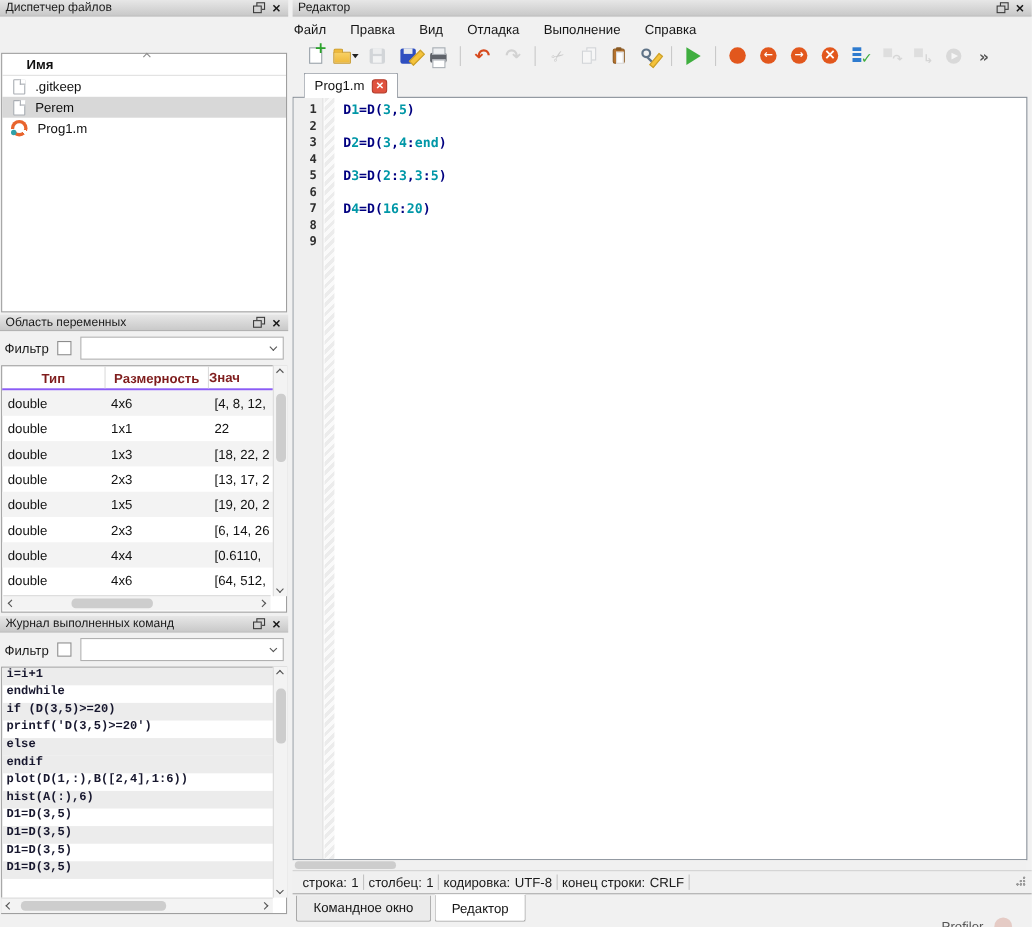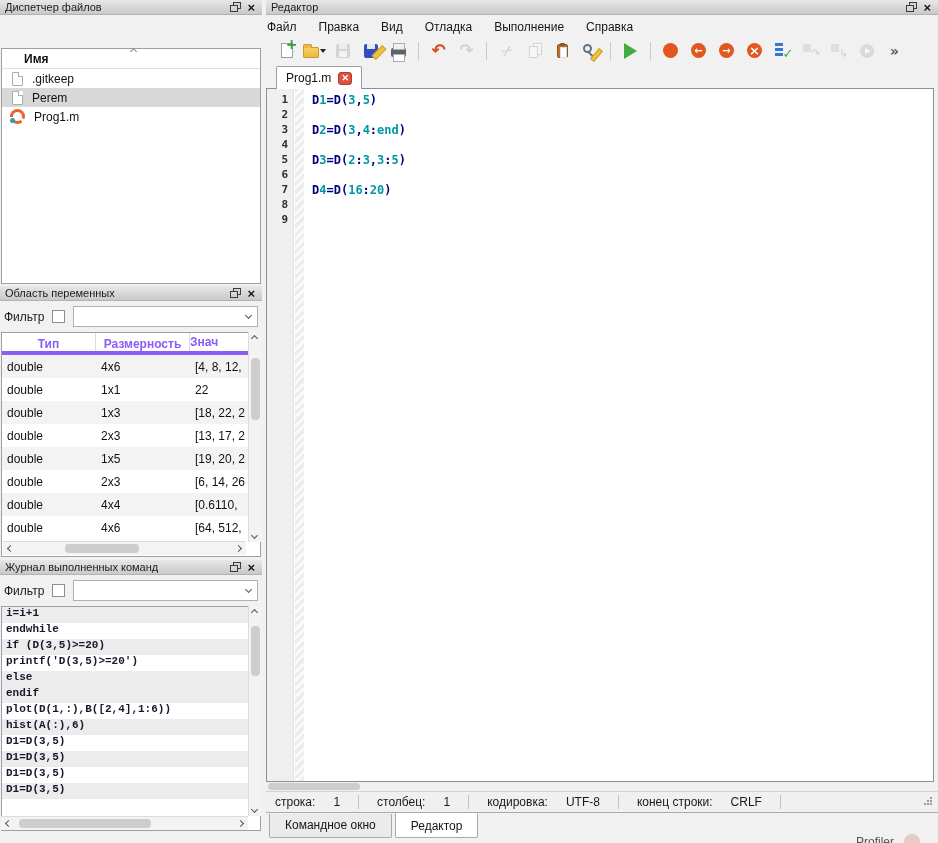--- a/index.html
+++ b/index.html
@@ -55,21 +55,21 @@
   .page{width:11px;height:14px;background:#fff;border:1px solid #a9adb3;border-radius:1px;position:relative;flex:none}
   .page::before{content:"";position:absolute;top:-1px;right:-1px;width:4px;height:4px;background:#fff;border-left:1px solid #a9adb3;border-bottom:1px solid #a9adb3;box-shadow:-1px 1px 0 #fff}
   .octlogo{width:15px;height:15px;border-radius:50%;flex:none;position:relative;margin-left:-2px;
     background:conic-gradient(from 20deg,#e8642d 0 90deg,#fff 90deg 118deg,#e8642d 118deg 215deg,#fff 215deg 245deg,#e8642d 245deg 360deg)}
   .octlogo::before{content:"";position:absolute;inset:3px;background:#fff;border-radius:50%}
   .octlogo::after{content:"";position:absolute;left:0;bottom:1px;width:5px;height:5px;border-radius:50%;background:#2fa0a8}
 
   
   #ws{position:absolute;left:0;top:286px;width:262px;height:272px}
   .wtable{position:absolute;left:1px;right:1px;top:46px;bottom:1px;background:#fff;border:1px solid #9f9f9f}
-  .whead{display:flex;height:22px;border-bottom:4px solid #8b5cf6;font-size:12px;font-weight:700;color:#8b5cf6;align-items:center}
+  .whead{display:flex;height:22px;border-bottom:2px solid #8b5cf6;font-size:12px;font-weight:700;color:#7f1d1d;align-items:center}
   .wcol0{width:94px;text-align:center}
   .wcol1{width:94px;text-align:center}
   .wcol2{flex:1;text-align:left;padding-right:20px;position:relative}
   .whead .wcol0,.whead .wcol1{border-right:1px solid #dcdcdc;height:100%;line-height:22px}
   .wrow{display:flex;height:23px;align-items:center;font-size:12px;color:#111}
   .wrow.alt{background:#f3f3f3}
   .wrow .wcol0,.wrow .wcol1{text-align:left;padding-left:5px}
   .wrow .wcol2{text-align:left;padding-left:5px;padding-right:0;white-space:nowrap;overflow:hidden}
   .wsort{position:absolute;right:6px;top:8px;border-color:#777}
 
@@ -424,21 +424,21 @@
         <div class="cline">D<span class="tok">4</span>=D(<span class="tok">16</span>:<span class="tok">20</span>)</div>
         <div class="cline"></div>
       </div>
   </div>
 
   <div class="ehs">
     <span class="hthumb"></span>
   </div>
 
   <div class="sbar">
-      <span style="display:flex;align-items:flex-end;gap:18px">
+      <span style="display:flex;align-items:flex-end;gap:4px">
         <span class="slabel">строка:</span>
         <span class="svalue">1</span>
         <span class="sdiv"></span>
         <span class="slabel">столбец:</span>
         <span class="svalue">1</span>
         <span class="sdiv"></span>
         <span class="slabel">кодировка:</span>
         <span class="svalue">UTF-8</span>
         <span class="sdiv"></span>
         <span class="slabel">конец строки:</span>

